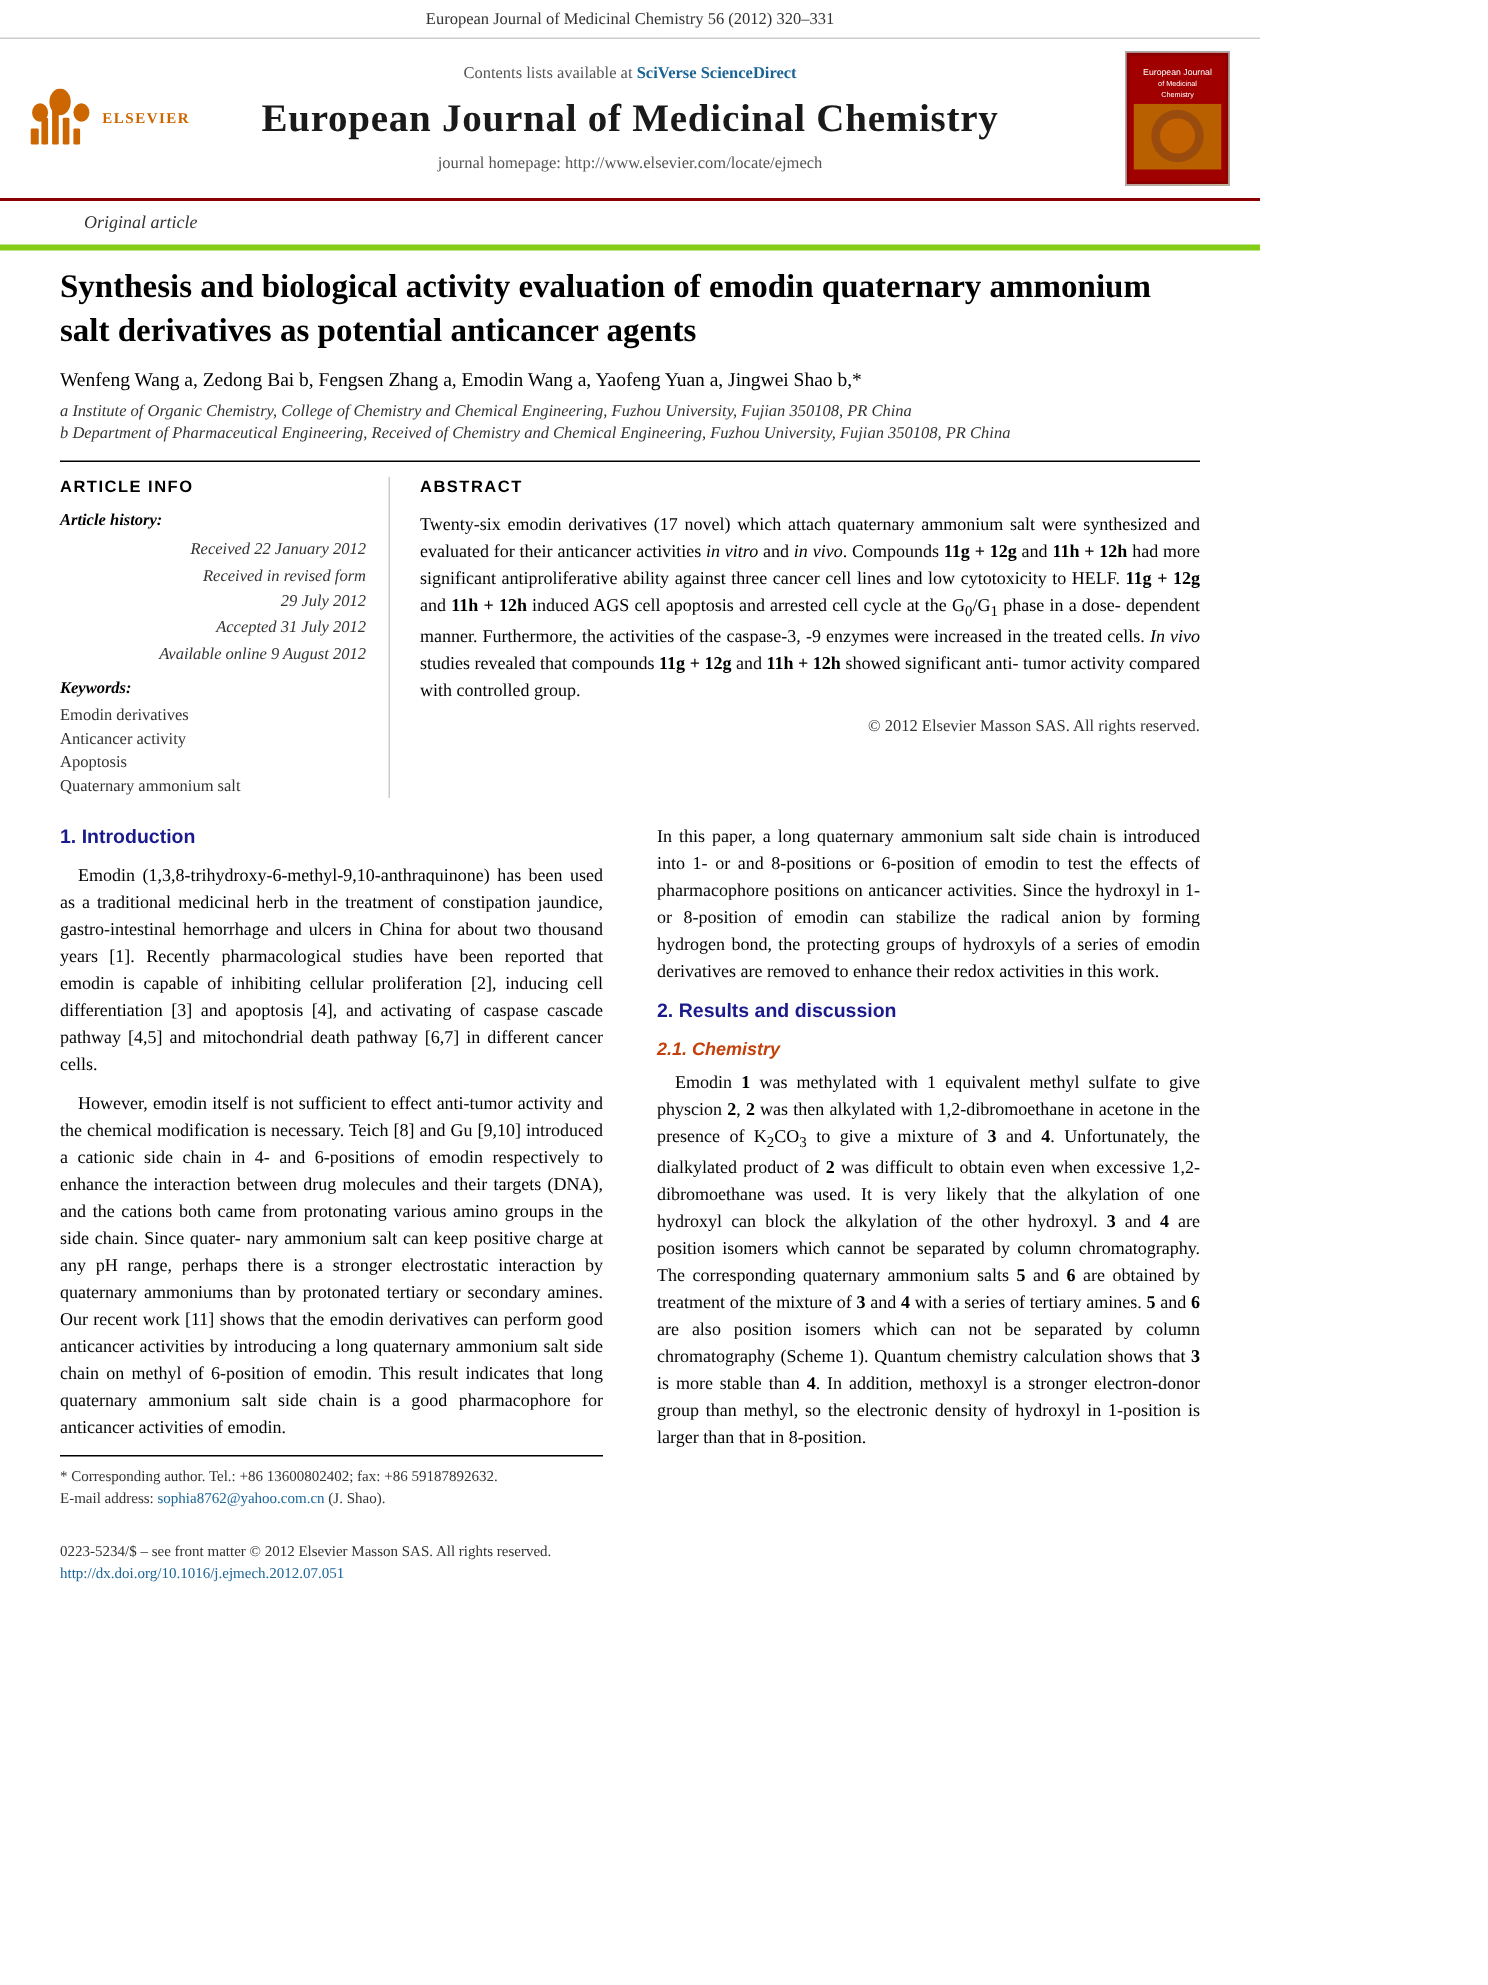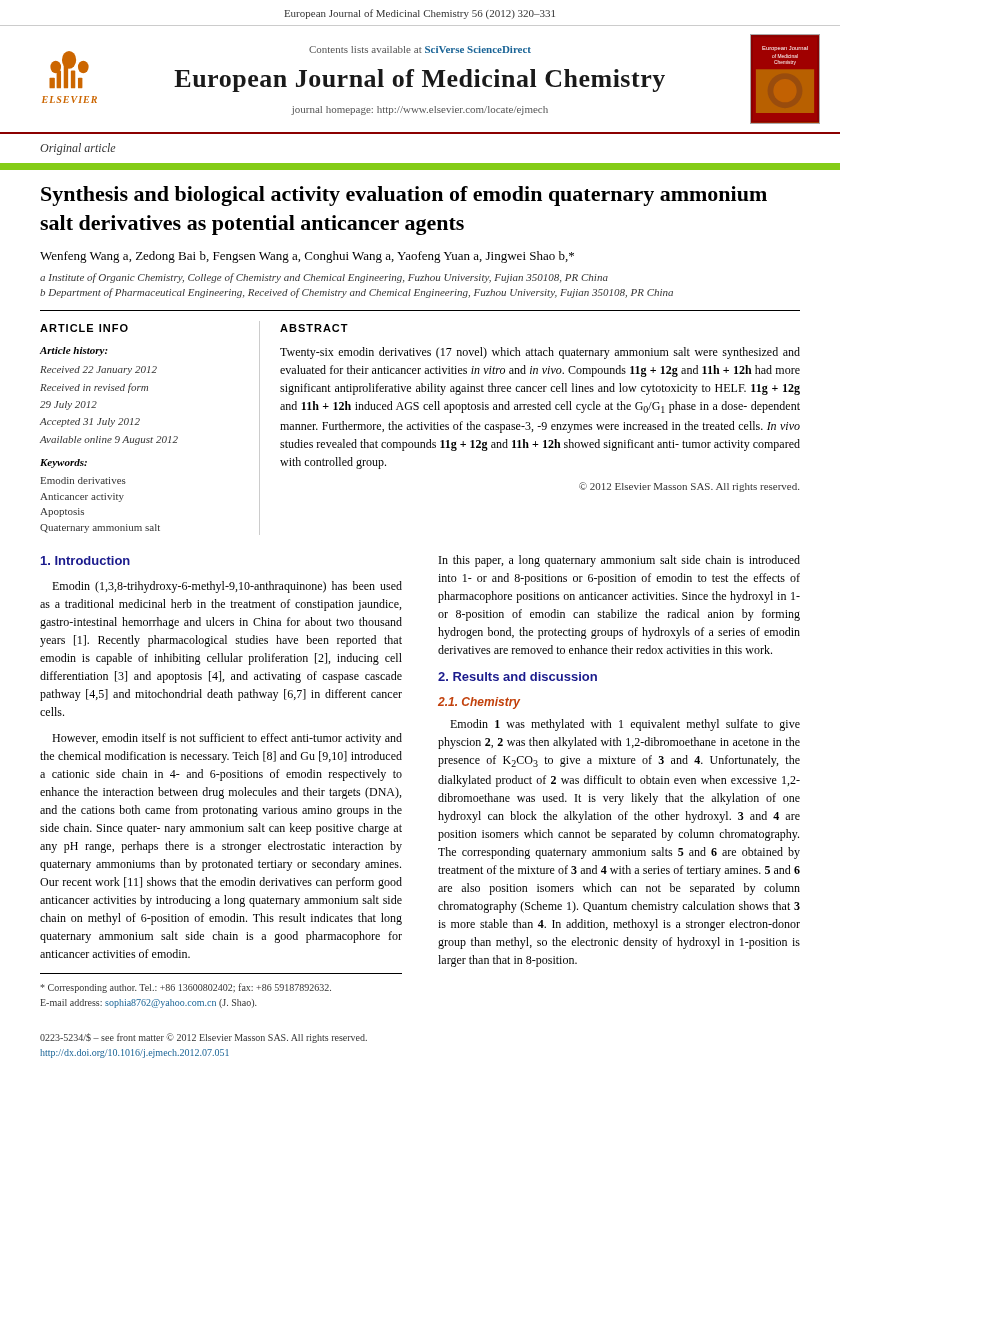--- a/index.html
+++ b/index.html
@@ -74,22 +74,22 @@
       border: 1px solid #aaa;
       display: flex;
       align-items: center;
       justify-content: center;
       font-size: 8px;
       color: #fff;
       text-align: center;
     }
     
     .article-type-bar {
-      padding: 6px 40px;
-      border-bottom: 7px solid #84cc16;
+      padding: 6px 56px;
+      border-bottom: 4px solid #84cc16;
       font-size: 12px;
       font-style: italic;
       color: #333;
     }
     
     .main-content {
       padding: 10px 40px 20px 40px;
     }
     .article-title {
       font-size: 22px;
@@ -142,20 +142,21 @@
       font-weight: bold;
       font-style: italic;
       color: #000;
       margin-bottom: 4px;
     }
     .article-info-entry {
       font-size: 11px;
       color: #333;
       margin-bottom: 2px;
       font-style: italic;
+      text-align: right;
     }
     .keywords-label {
       font-size: 11px;
       font-weight: bold;
       font-style: italic;
       margin-top: 8px;
       margin-bottom: 3px;
     }
     .keyword-item {
       font-size: 11px;
@@ -212,23 +213,22 @@
     .footnote-area {
       border-top: 1px solid #000;
       margin-top: 10px;
       padding-top: 6px;
       font-size: 10px;
       color: #333;
     }
     
     .elsevier-brand {
       display: flex;
-      flex-direction: column;
+      flex-direction: row;
       align-items: center;
-      font-style: italic;
     }
     .elsevier-tree {
       width: 55px;
       height: 40px;
     }
     .elsevier-wordmark {
       font-size: 10px;
       font-weight: bold;
       color: #cc6600;
       letter-spacing: 1px;
@@ -286,21 +286,21 @@
     </div>
   </div>
 
   <div class="article-type-bar">
     <span>Original article</span>
   </div>
 
   <div class="main-content">
     <div class="article-title">Synthesis and biological activity evaluation of emodin quaternary ammonium salt derivatives as potential anticancer agents</div>
     <div class="authors">
-      <span>Wenfeng Wang a, Zedong Bai b, Fengsen Wang a, Conghui Wang a, Yaofeng Yuan a, Jingwei Shao b,*</span>
+      <span>Wenfeng Wang a, Zedong Bai b, Fengsen Zhang a, Emodin Wang a, Yaofeng Yuan a, Jingwei Shao b,*</span>
     </div>
     <div class="affiliations">
       <div>a Institute of Organic Chemistry, College of Chemistry and Chemical Engineering, Fuzhou University, Fujian 350108, PR China</div>
       <div>b Department of Pharmaceutical Engineering, Received of Chemistry and Chemical Engineering, Fuzhou University, Fujian 350108, PR China</div>
     </div>
 
     <div class="two-col">
       <div class="col-left">
         <div class="section-heading">ARTICLE INFO</div>
         <div class="article-info-label">Article history:</div>

